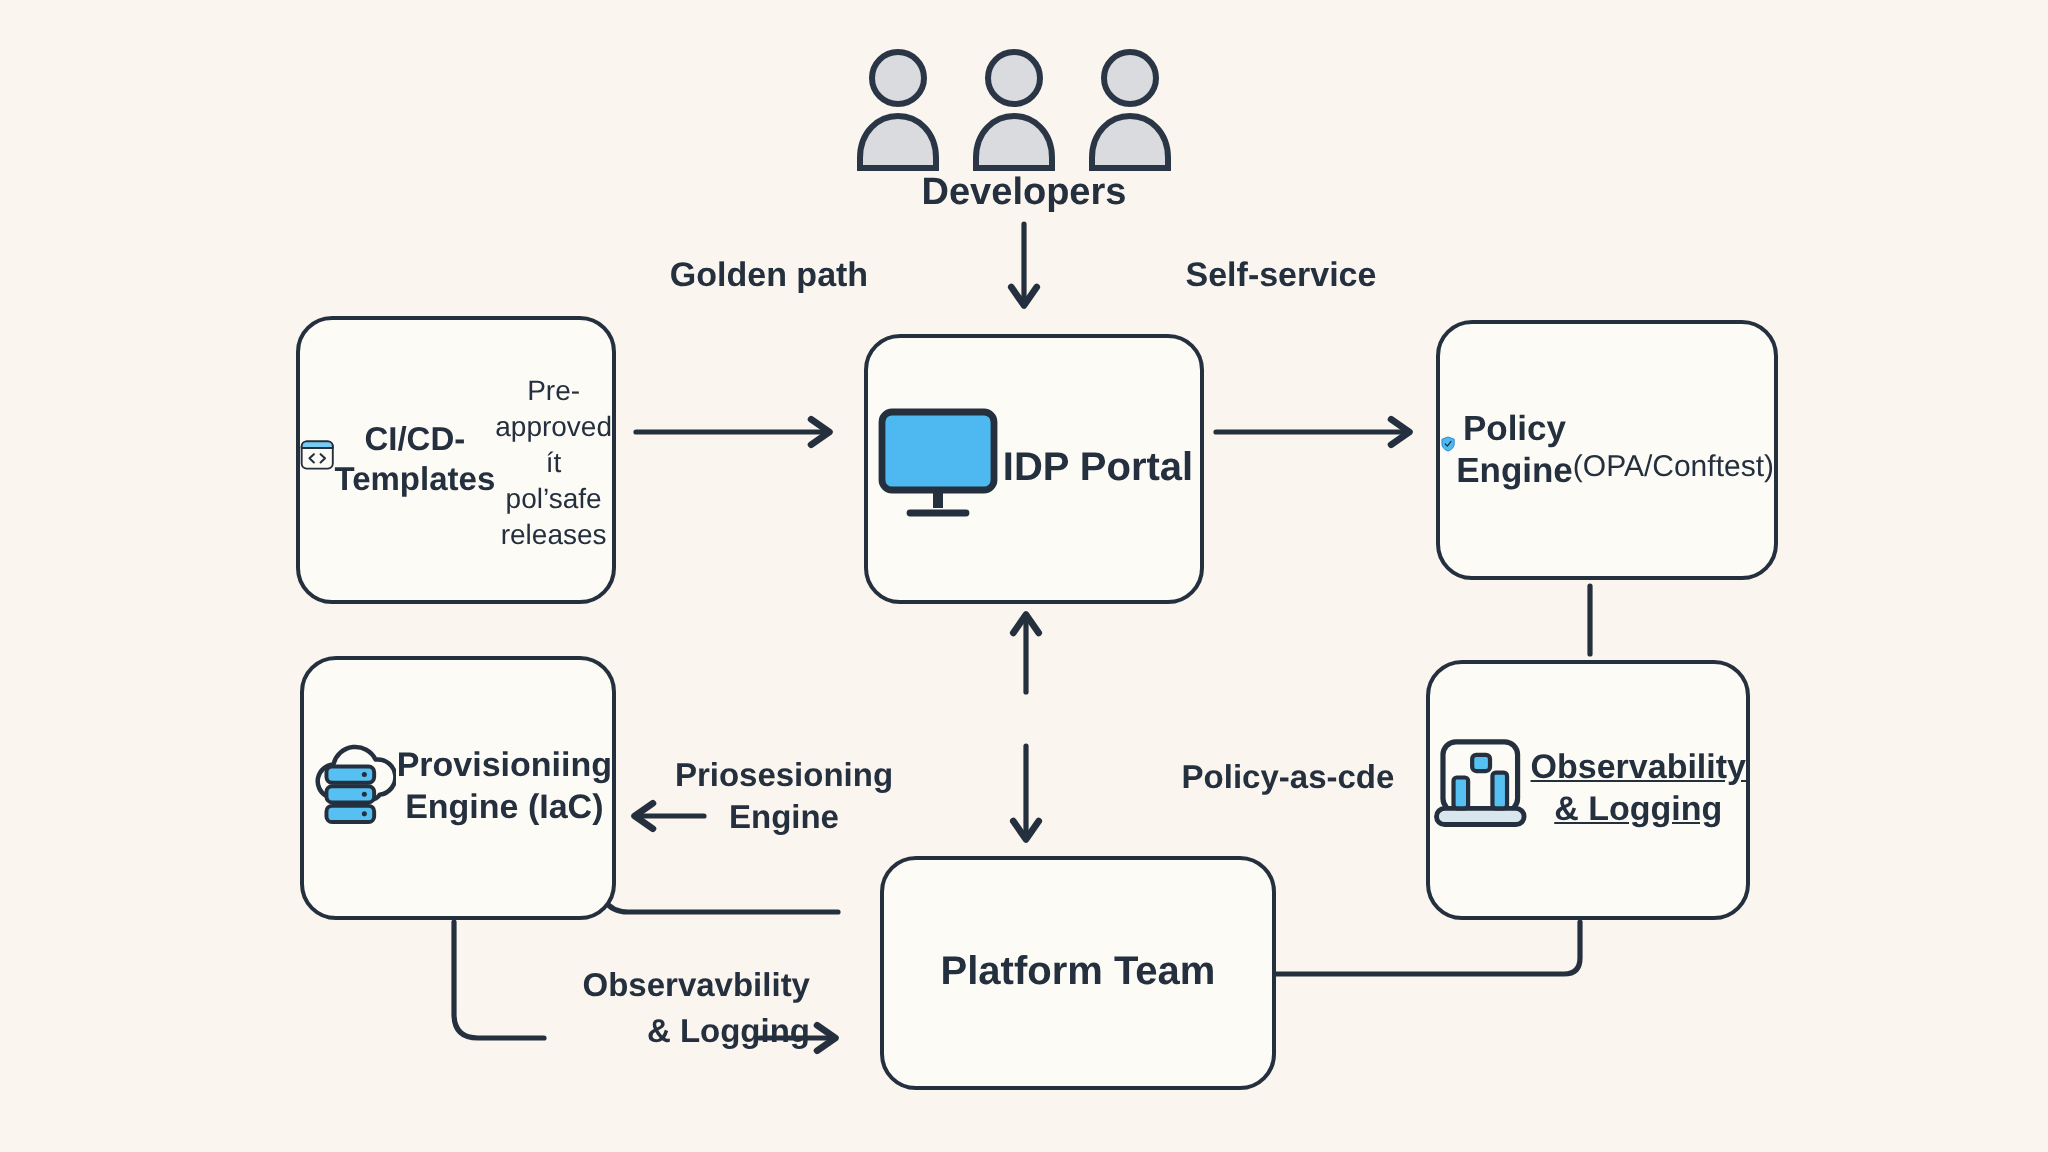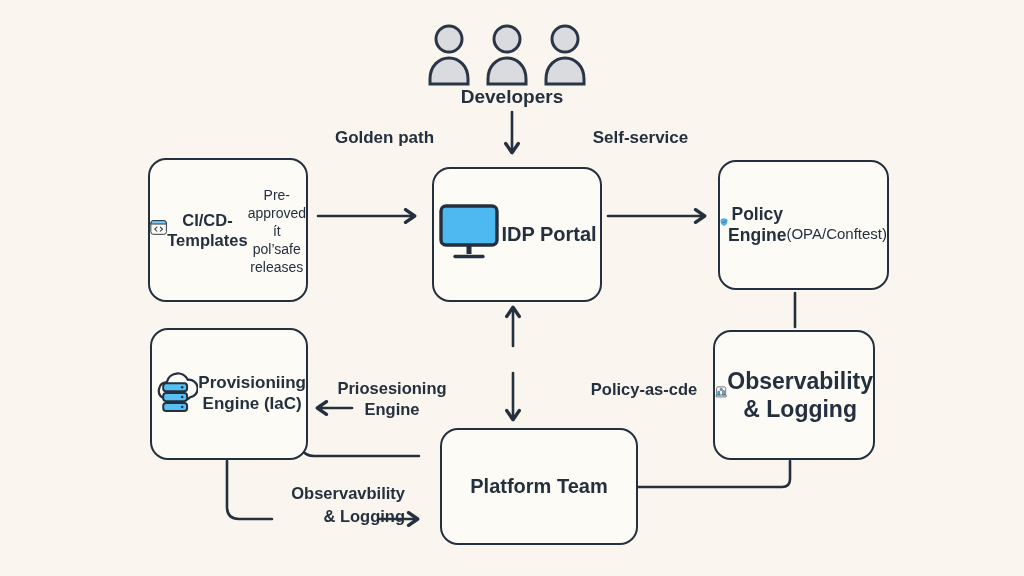--- a/index.html
+++ b/index.html
@@ -36,21 +36,21 @@
   #node-cicd .title{font-size:16.5px;}
   #node-cicd .subtitle{font-size:14px;margin-top:2px;}
   #node-idp{left:432px;top:167px;width:170px;height:135px;}
   #node-idp .title{font-size:20px;}
   #node-policy{left:718px;top:160px;width:171px;height:130px;}
   #node-policy .title{font-size:17.5px;}
   #node-policy .subtitle{font-size:15px;margin-top:17px;}
   #node-prov{left:150px;top:328px;width:158px;height:132px;}
   #node-prov .title{font-size:17px;}
   #node-obs{left:713px;top:330px;width:162px;height:130px;}
-  #node-obs .title{font-size:23px;}
+  #node-obs .title{font-size:17px;text-decoration:underline;}
   #node-platform{left:440px;top:428px;width:198px;height:117px;}
   #node-platform .title{font-size:20px;}
   .actor{position:absolute;left:427px;top:24px;z-index:2;text-align:center;width:170px;}
   .edge-label{position:absolute;z-index:2;font-weight:700;text-align:center;font-size:17px;line-height:1.25;}
   #label-developers{left:432px;top:85px;width:160px;font-size:19px;}
   #label-golden-path{left:312px;top:127px;width:145px;}
   #label-self-service{left:568px;top:127px;width:145px;}
   #label-iterations{left:453px;top:349px;width:120px;font-size:16.5px;}
   #label-prov-engine{left:322px;top:378px;width:140px;font-size:16.5px;}
   #label-policy-as-code{left:578px;top:379px;width:132px;font-size:16.5px;}

